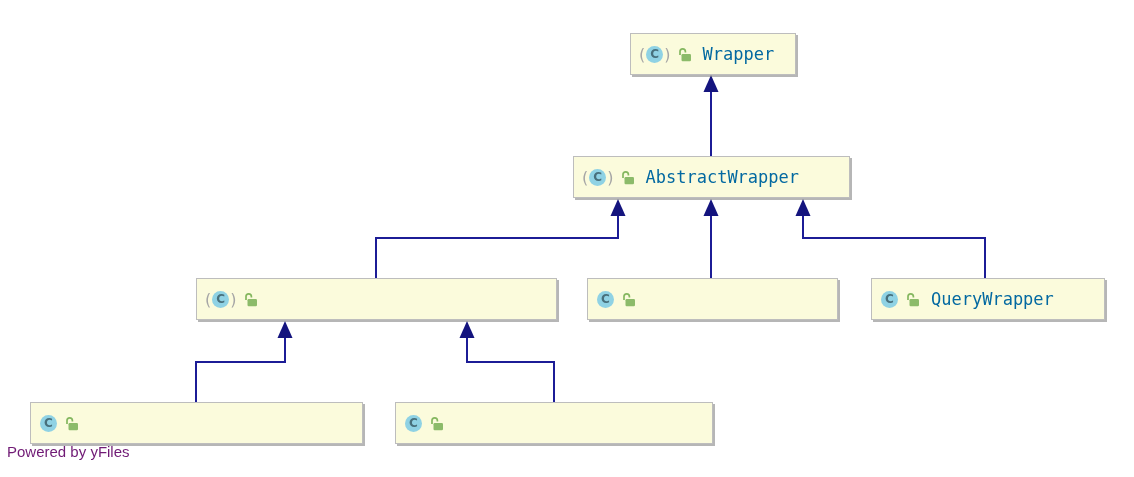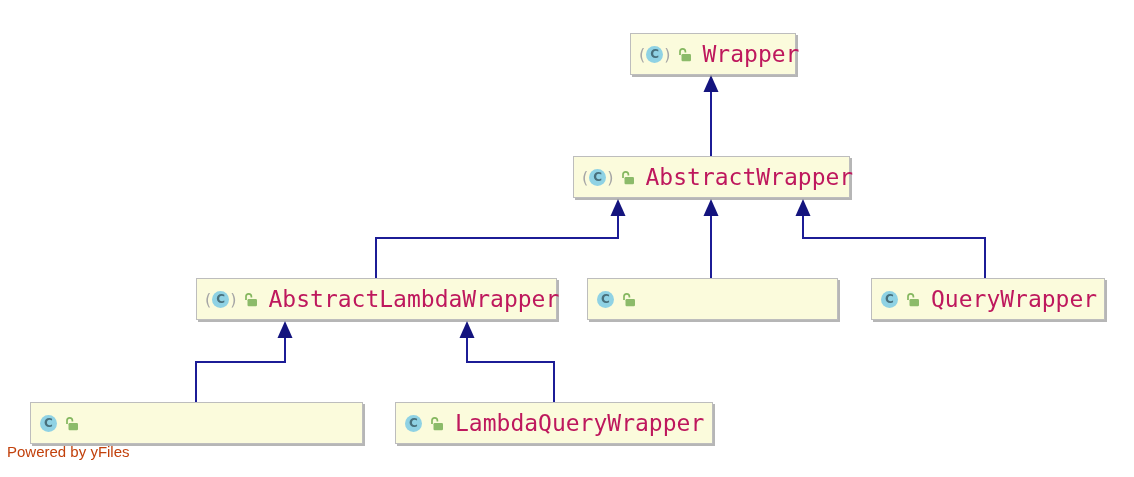--- a/index.html
+++ b/index.html
@@ -16,21 +16,21 @@
   .node {
     position:absolute; height:42px;
     background:#fbfbdc;
     border:1px solid #bdbdbd;
     box-shadow:2px 2px 0 rgba(110,110,110,0.5);
     display:flex; align-items:center;
     padding:0 8px; gap:6px;
     cursor:default;
   }
   .node-label {
-    font-size:23px; color:#be185d; white-space:nowrap; line-height:1;
+    font-size:17px; color:#0369a1; white-space:nowrap; line-height:1;
     padding-left:4px;
   }
   .cls-icon {
     display:inline-flex; align-items:center; line-height:1;
   }
   .cls-icon .paren {
     display:none;
     font-family:"DejaVu Sans", sans-serif;
     font-size:16px; color:#a6a6a6; line-height:17px;
   }
@@ -42,21 +42,21 @@
     font-size:12px; font-weight:bold;
     display:inline-flex; align-items:center; justify-content:center;
     margin:0 1px;
   }
   .lock-icon { display:inline-flex; }
   .lock-icon svg { display:block; }
 
   .watermark {
     position:absolute; left:7px; top:443px;
     font-family:"Liberation Sans", sans-serif;
-    font-size:15px; color:#c2410c;
+    font-size:15px; color:#701a75;
     white-space:nowrap;
   }
 </style>
 </head>
 <body>
 
 <div class="canvas">
 
   <svg class="edges" width="1134" height="477" viewBox="0 0 1134 477">
 
@@ -126,21 +126,20 @@
       <span class="paren">(</span>
       <span class="c-circle">C</span>
       <span class="paren">)</span>
     </span>
     <span class="lock-icon">
       <svg width="16" height="15" viewBox="0 0 16 15">
         <path d="M3 8 V4.6 a2.7 2.7 0 0 1 5.4 0 V5.6" fill="none" stroke="#84b75f" stroke-width="1.7"></path>
         <rect x="4.5" y="7" width="9.5" height="7.2" rx="1.2" fill="#8cbb6a"></rect>
       </svg>
     </span>
-    <span class="node-label">AbstractLambdaWrapper</span>
   </div>
 
   <div class="node" style="left:587px; top:278px; width:251px;">
     <span class="cls-icon">
 
       <span class="c-circle">C</span>
 
     </span>
     <span class="lock-icon">
       <svg width="16" height="15" viewBox="0 0 16 15">
@@ -184,18 +183,17 @@
 
       <span class="c-circle">C</span>
 
     </span>
     <span class="lock-icon">
       <svg width="16" height="15" viewBox="0 0 16 15">
         <path d="M3 8 V4.6 a2.7 2.7 0 0 1 5.4 0 V5.6" fill="none" stroke="#84b75f" stroke-width="1.7"></path>
         <rect x="4.5" y="7" width="9.5" height="7.2" rx="1.2" fill="#8cbb6a"></rect>
       </svg>
     </span>
-    <span class="node-label">LambdaQueryWrapper</span>
   </div>
 
   <div class="watermark">Powered by yFiles</div>
 
 </div>
 
 </body></html>

